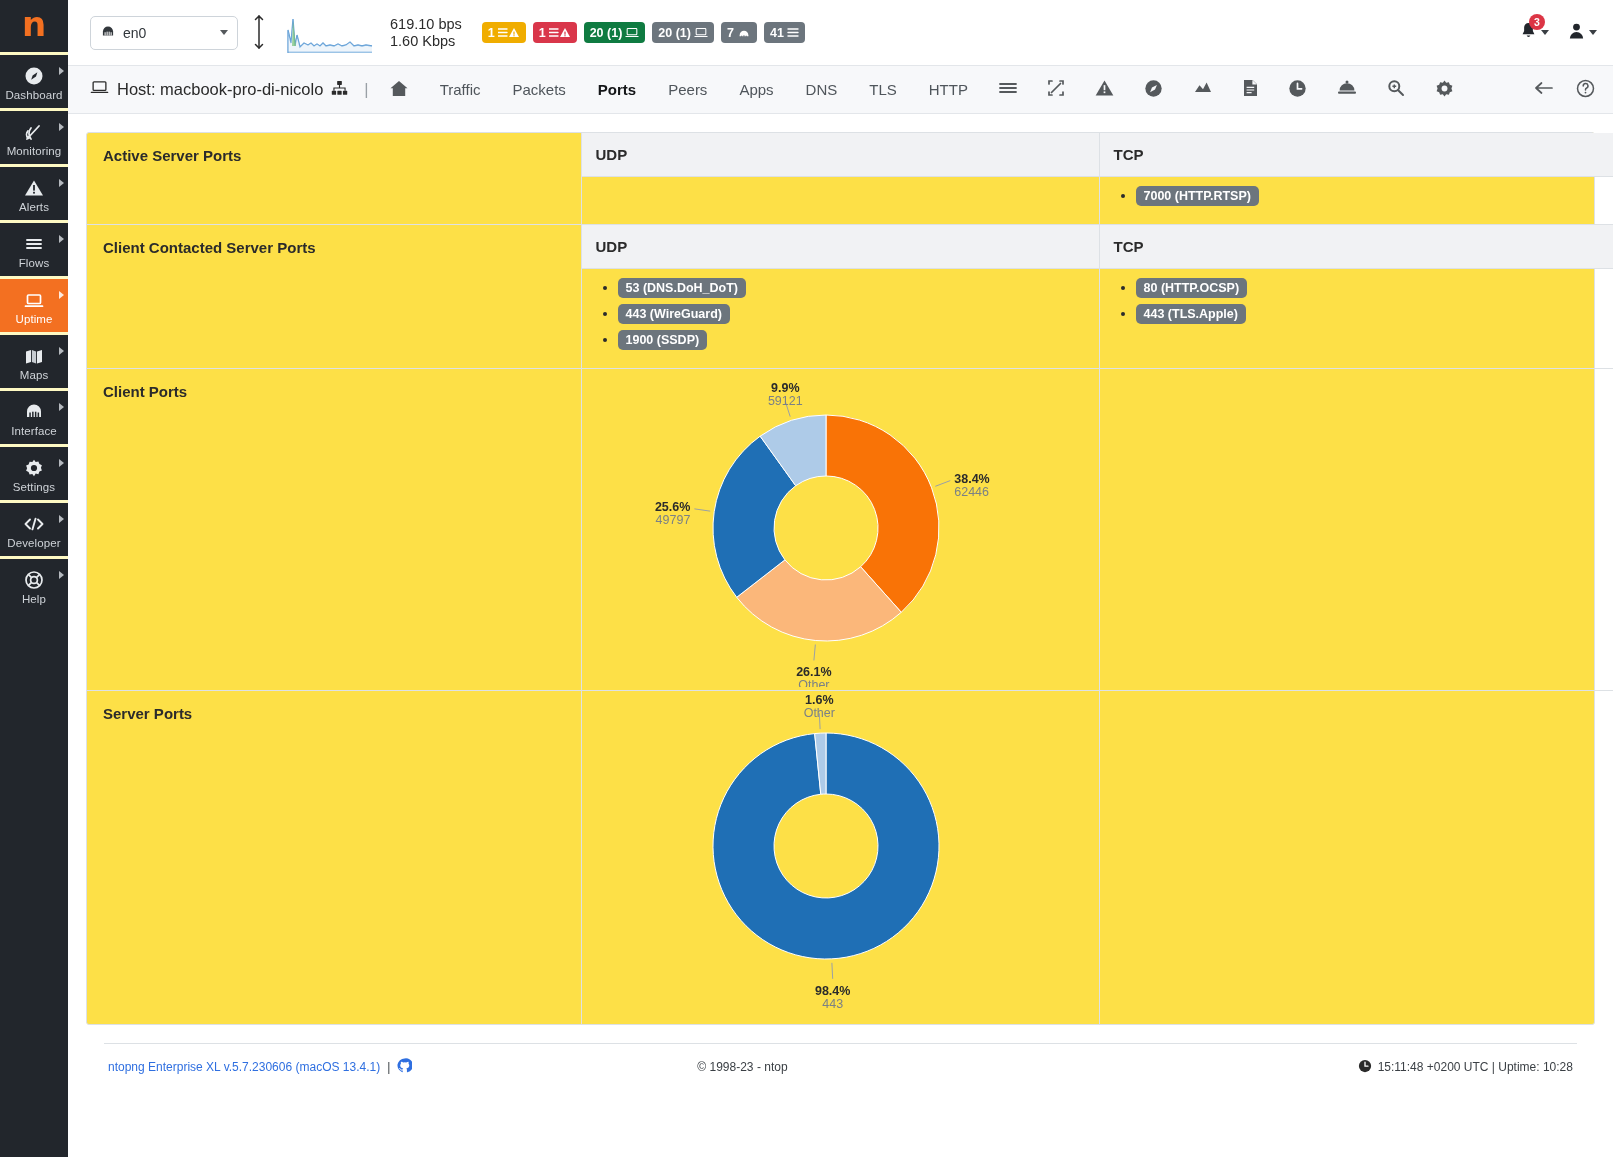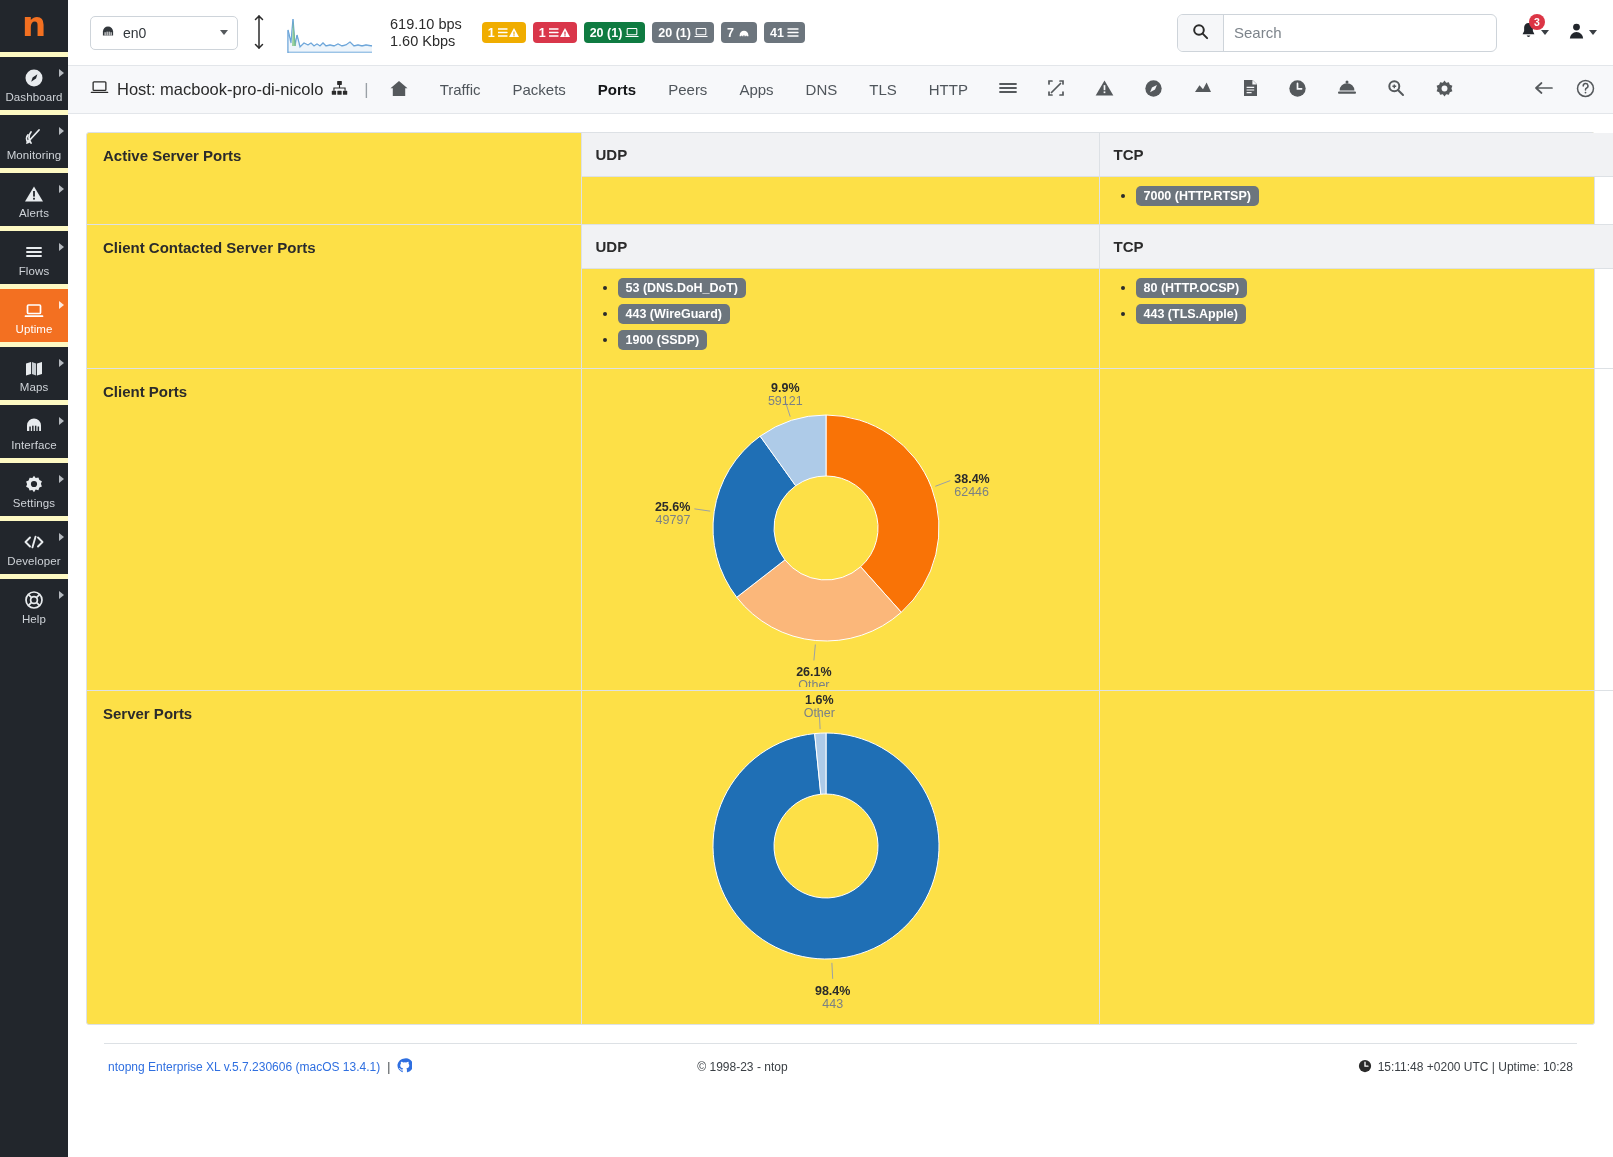--- a/index.html
+++ b/index.html
@@ -28,21 +28,21 @@
   .logo-glyph {
     font-size: 34px; font-weight: bold; color: #f37021;
     font-family: "DejaVu Sans", sans-serif; line-height: 1;
     margin-top: -4px;
   }
   .nav-item {
     position: relative;
     padding: 9px 0 7px 0;
     text-align: center;
     cursor: pointer;
-    border-top: 5px solid #fef9c3;
+    border-top: 3px solid #fef9c3;
   }
   .nav-item:first-of-type { border-top: none; }
   .nav-item.active { background: #f37021; color: #fff; }
   .nav-ico { display: block; height: 22px; line-height: 22px; }
   .nav-ico svg { vertical-align: middle; }
   .nav-label { display: block; font-size: 11.5px; margin-top: 3px; letter-spacing: .1px; }
   .nav-caret {
     position: absolute; right: 4px; top: 12px;
     width: 0; height: 0;
     border-left: 5px solid currentColor;
@@ -422,31 +422,20 @@
           <span>41</span>
           <span>
             <svg width="12" height="11" viewBox="0 0 12 11" stroke="#fff" stroke-width="1.4" stroke-linecap="round">
                 <path d="M1 2h10M1 5.5h10M1 9h10"></path>
               </svg>
           </span>
         </span>
       </div>
 
       <div class="search-wrap">
-        <div class="search-box">
-          <div class="search-btn">
-            <span>
-              <svg width="17" height="17" viewBox="0 0 18 18" stroke="#2b2b2b" stroke-width="2.1" fill="none">
-                  <circle cx="7.4" cy="7.4" r="5.1"></circle>
-                  <path d="M11.3 11.3 16 16" stroke-linecap="round"></path>
-                </svg>
-            </span>
-          </div>
-          <input type="text" value="" placeholder="Search" style="">
-        </div>
         <div class="topbar-icons">
           <span class="bell-wrap">
             <span>
               <svg width="19" height="20" viewBox="0 0 20 21">
                   <path d="M10 2a4.6 4.6 0 0 0-4.6 4.6v3.9L3.8 14h12.4l-1.6-3.5V6.6A4.6 4.6 0 0 0 10 2z" fill="#22262c"></path>
                   <path d="M8.1 15.3a1.95 1.95 0 0 0 3.8 0z" fill="#22262c"></path>
                 </svg>
             </span>
             <span class="bell-count">3</span>
             <i class="mini-caret"></i>

